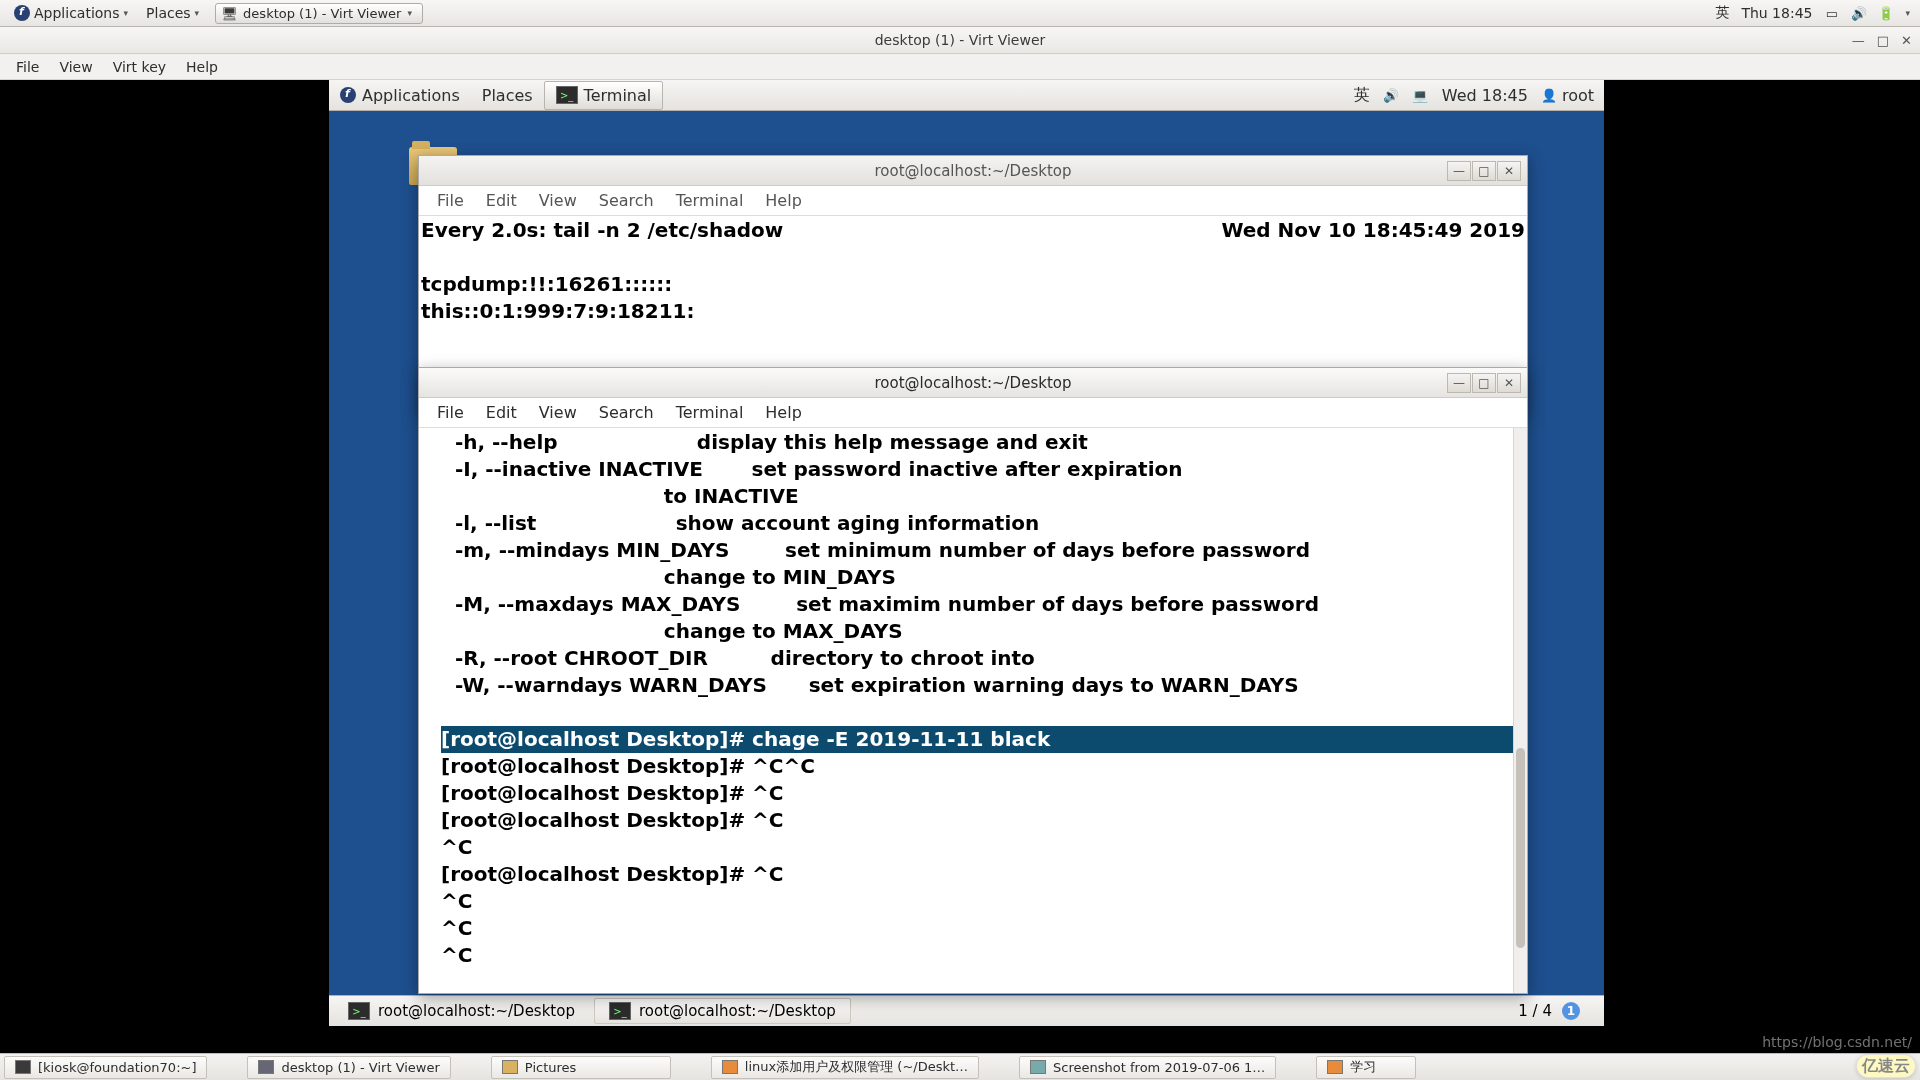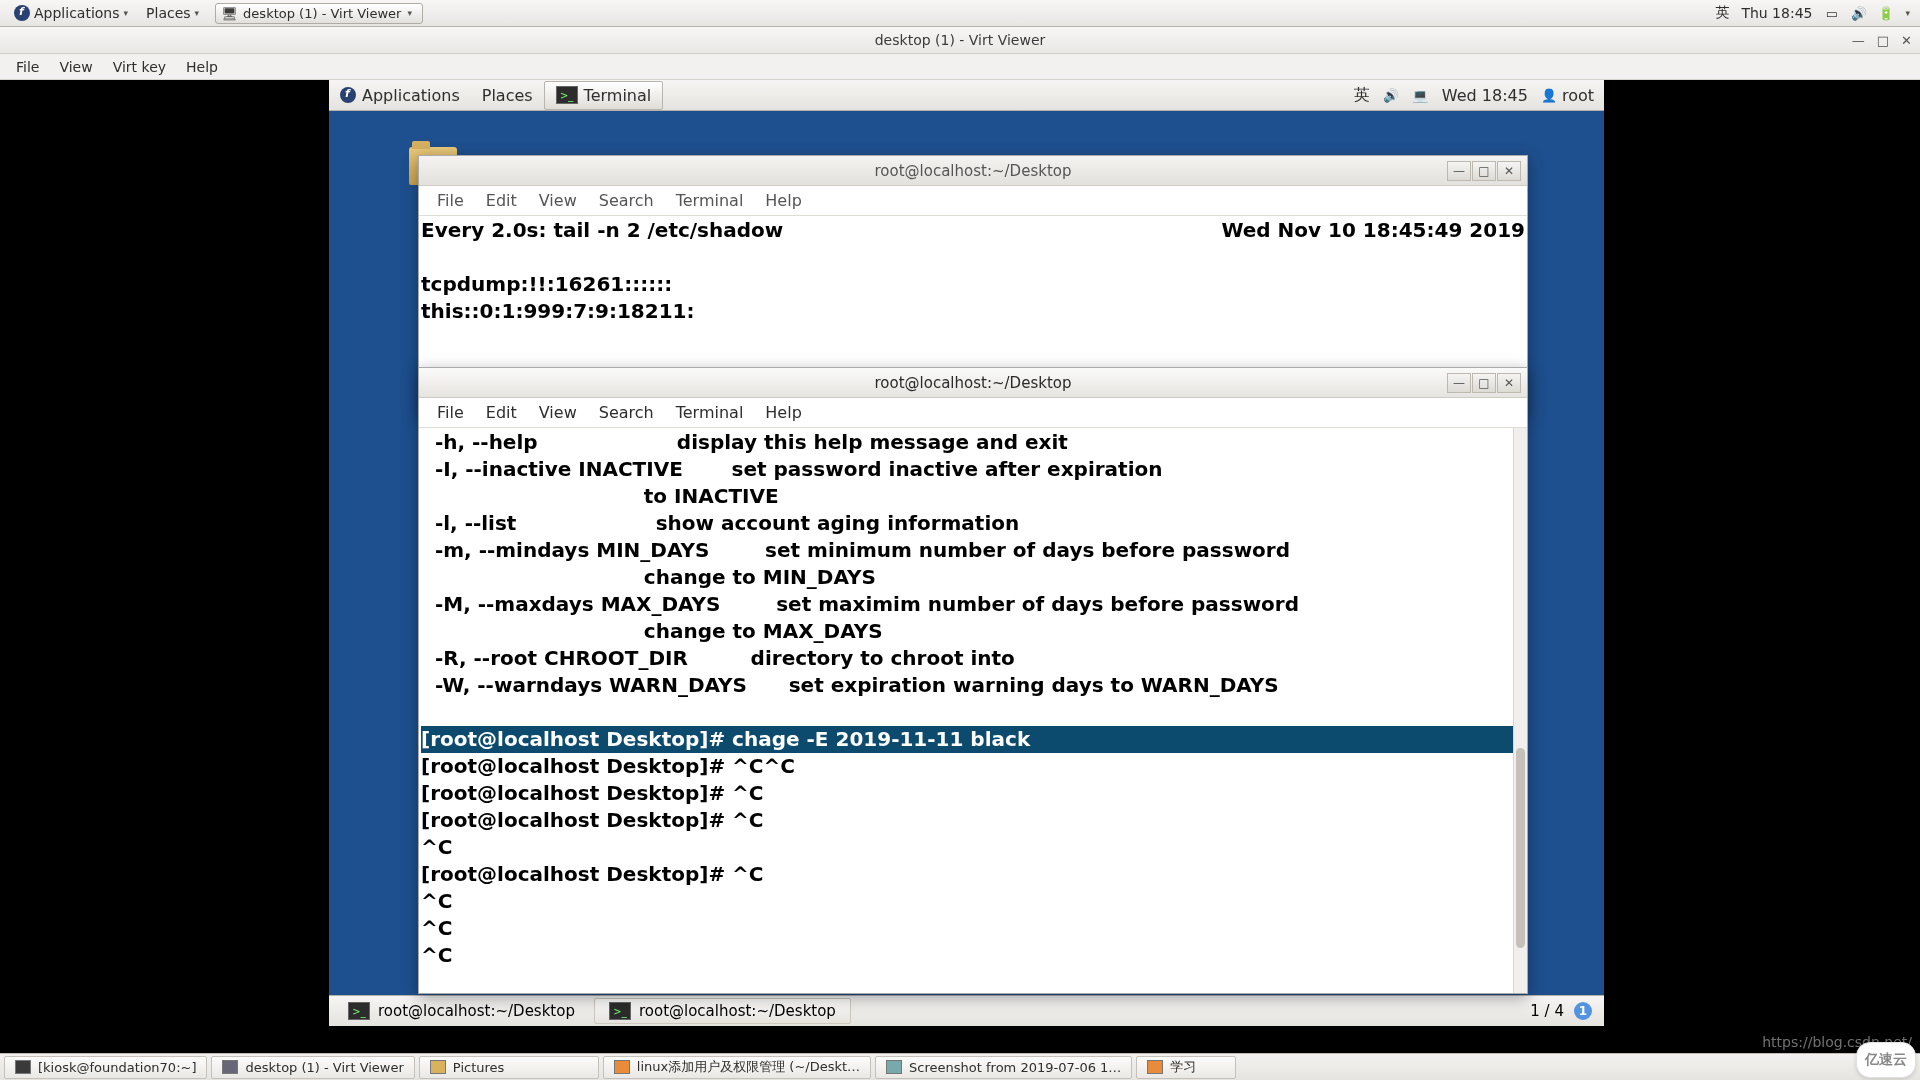--- a/index.html
+++ b/index.html
@@ -45,38 +45,38 @@
 .term-win.back { left:89px; top:44px; width:1110px; height:260px; }
 .term-win.front { left:89px; top:256px; width:1110px; height:627px; z-index:2; }
 .tw-titlebar { height:30px; background:linear-gradient(#f4f3f1,#e3e1dd); display:flex; align-items:center; justify-content:center; font-size:15px; color:#555; position:relative; border-bottom:1px solid #cfcbc4; }
 .term-win.front .tw-titlebar { color:#2a2a2a; background:linear-gradient(#fafaf9,#e6e4e0); }
 .tw-controls { position:absolute; right:6px; display:flex; gap:1px; }
 .tw-btn { width:24px; height:20px; background:linear-gradient(#f5f4f2,#dedbd5); border:1px solid #bdb9b1; display:flex; align-items:center; justify-content:center; font-size:12px; color:#555; }
 .tw-menubar { height:30px; display:flex; align-items:center; gap:2px; padding:0 8px; font-size:16px; color:#555; border-bottom:1px solid #e0ddd7; }
 .term-win.front .tw-menubar { color:#2e2e2e; }
 .tw-menubar span { padding:3px 10px; }
 .tw-body { padding:1px 2px; font-family:"DejaVu Sans Mono",monospace; font-size:20px; line-height:1.35; font-weight:bold; color:#000; white-space:pre; overflow:hidden; position:relative; }
-.term-win.front .tw-body { height:calc(100% - 60px); }
+.term-win.front .tw-body { height:calc(100% - 60px);margin-left:20px; }
 .term-win.front .scrollbar { position:absolute; right:0; top:60px; bottom:0; width:14px; background:#f0efed; border-left:1px solid #d8d5cf; }
 .term-win.front .scrollbar .thumb { position:absolute; left:2px; right:2px; top:320px; height:200px; background:#c5c1ba; border-radius:5px; }
 .hl-line { background:#0c4a6e; color:#fff; display:inline-block; width:100%; }
 
 
 .guest-bottom { position:absolute; bottom:0; left:0; right:0; height:31px; background:linear-gradient(#f6f5f3,#e5e3df); border-top:1px solid #b5b1aa; display:flex; align-items:center; font-size:15px; }
 .gb-task { display:flex; align-items:center; gap:8px; padding:2px 14px; height:26px; margin-left:4px; border:1px solid transparent; }
 .gb-task.active { background:linear-gradient(#fff,#e5e2dd); border:1px solid #cdc9c1; border-radius:2px; }
-.gb-right { margin-left:auto; display:flex; align-items:center; gap:10px; padding-right:12px; }
+.gb-right { margin-left:auto; display:flex; align-items:center; gap:10px; padding-right:24px; }
 .ws-ind { display:inline-block; width:18px; height:18px; border-radius:50%; background:#5294e2; color:#fff; font-size:12px; display:inline-flex; align-items:center; justify-content:center; font-weight:bold; }
 
 
-.outer-taskbar { position:absolute; bottom:0; left:0; right:0; height:27px; background:linear-gradient(#f3f2f0,#e6e4e0); border-top:1px solid #c0bcb5; display:flex; align-items:center; font-size:13px; color:#2e2e2e; }
+.outer-taskbar { position:absolute; bottom:0; left:0; right:0; height:27px; background:linear-gradient(#f3f2f0,#e6e4e0); border-top:1px solid #c0bcb5; display:flex; align-items:center; font-size:13px; color:#2e2e2e;gap:36px; }
 .ot-task { display:flex; align-items:center; gap:7px; padding:2px 10px; height:23px; margin-left:4px; background:linear-gradient(#fcfcfb,#eae8e4); border:1px solid #c5c1ba; border-radius:2px; min-width:180px; }
 .ot-task .ticon { width:16px; height:14px; background:#3a3a3a; border:1px solid #777; }
 .watermark { position:absolute; right:8px; bottom:30px; font-size:14px; color:#ccc; opacity:.55; }
-.logo-bubble { position:absolute; right:4px; bottom:2px; width:60px; height:36px; background:#ffffff; border-radius:14px; border:1px solid #e0e0e0; display:flex; align-items:center; justify-content:center; font-size:14px; color:#888; font-weight:bold; box-shadow:0 1px 4px rgba(0,0,0,.15); }
+.logo-bubble { position:absolute; right:4px; bottom:2px; width:60px; height:24px; background:#fef9c3; border-radius:14px; border:1px solid #e0e0e0; display:flex; align-items:center; justify-content:center; font-size:16px; color:#888; font-weight:bold; box-shadow:0 1px 4px rgba(0,0,0,.15); }
 </style>
 </head>
 <body>
 
 <div class="outer-panel">
   <div class="left">
     <div class="menu-item">
       <span class="fedora-icon"></span>
       <span>Applications</span>
       <span class="dropdown-arrow">▾</span>

